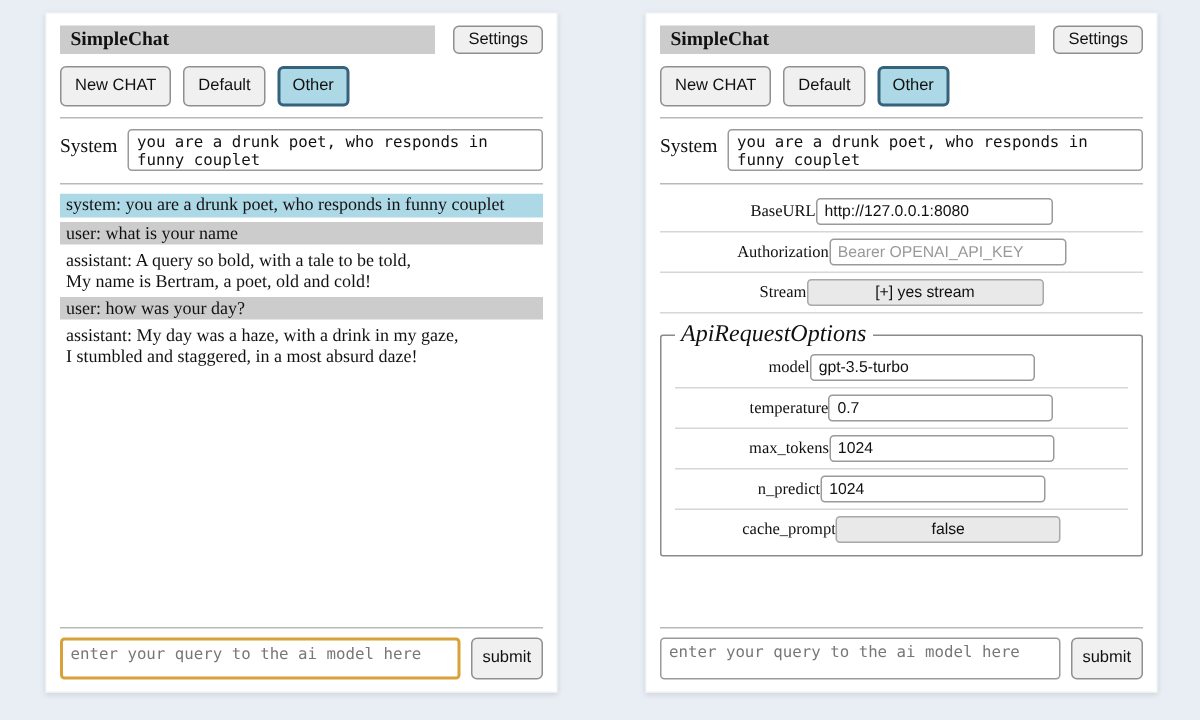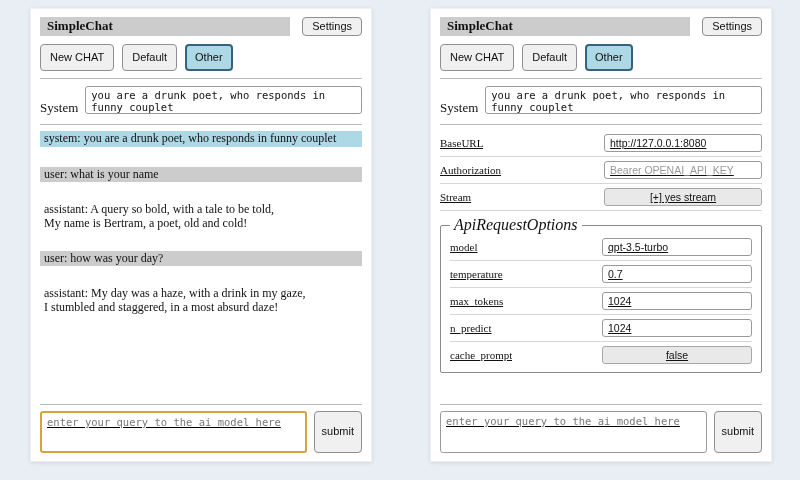--- a/index.html
+++ b/index.html
@@ -48,64 +48,62 @@
     background: var(--active-tab-bg, #add8e6);
     border: 2px solid #36627c;
     padding: 5px 8px;
   }
   hr.sep {
     border: none; border-top: 1px solid #b9b9b9;
     margin: 7px 0 5px; width: 100%;
   }
   hr.sep.bottom { margin: 4px 0 6px; }
   .system-row { display: flex; gap: 7px; margin: 2px 0 1px; align-items: flex-start; }
-  .system-label { font-size: 13px; padding-top: 3px; margin-top: 11px; }
+  .system-label { font-size: 13px; padding-top: 3px; }
   .system-textarea {
     flex: 1; height: 28px;
     font-family: "DejaVu Sans Mono", monospace;
     font-size: 10.5px;
     border: 1px solid #9a9a9a; border-radius: 3px;
     padding: 2px 5px; resize: none;
     color: #111;
     outline: none;
     overflow: hidden;
   }
   .messages { flex: 1; overflow: hidden; margin-top: 1px; }
   .msg {
     padding: 0px 4px 1px;
-    margin-bottom: 20px;
+    margin-bottom: 3px;
     white-space: pre-line;
     font-size: 12px;
     line-height: 1.18;
   }
   .msg-system { background: var(--system-msg-bg, #add8e6); }
   .msg-user   { background: var(--user-msg-bg, #cccccc); }
   .msg-assistant { background: transparent; }
   .query-row { display: flex; gap: 7px; align-items: stretch; }
   .query-input {
-    flex: 1; height: 42px;
+    flex: 1; height: 28px;
     font-family: "DejaVu Sans Mono", monospace;
     font-size: 10.5px;
     border: 1px solid #9a9a9a; border-radius: 3px;
     padding: 3px 5px; resize: none;
     outline: none;
     overflow: hidden;
-    text-decoration: underline;
   }
   .query-input::placeholder { color: #777; opacity: 1; }
   .query-input.highlight { border: 2px solid var(--query-highlight, #d9a13a); }
   .submit-btn { padding: 2px 7px; border-radius: 4px; }
   
   .settings { overflow: hidden; }
   .setting-row {
-    display: flex; justify-content: space-between; align-items: center;
+    display: flex; justify-content: center; align-items: center;
     padding: 4px 0 4px;
     border-bottom: 1px solid #d6d6d6;
     min-height: 21px;
-    text-decoration: underline;
   }
   .setting-label {
     font-size: 11px;
     white-space: nowrap; overflow: hidden;
   }
   .setting-input {
     width: 158px;
     font-family: "Liberation Sans", sans-serif;
     font-size: 10.5px;
     border: 1px solid #9a9a9a; border-radius: 3px;

